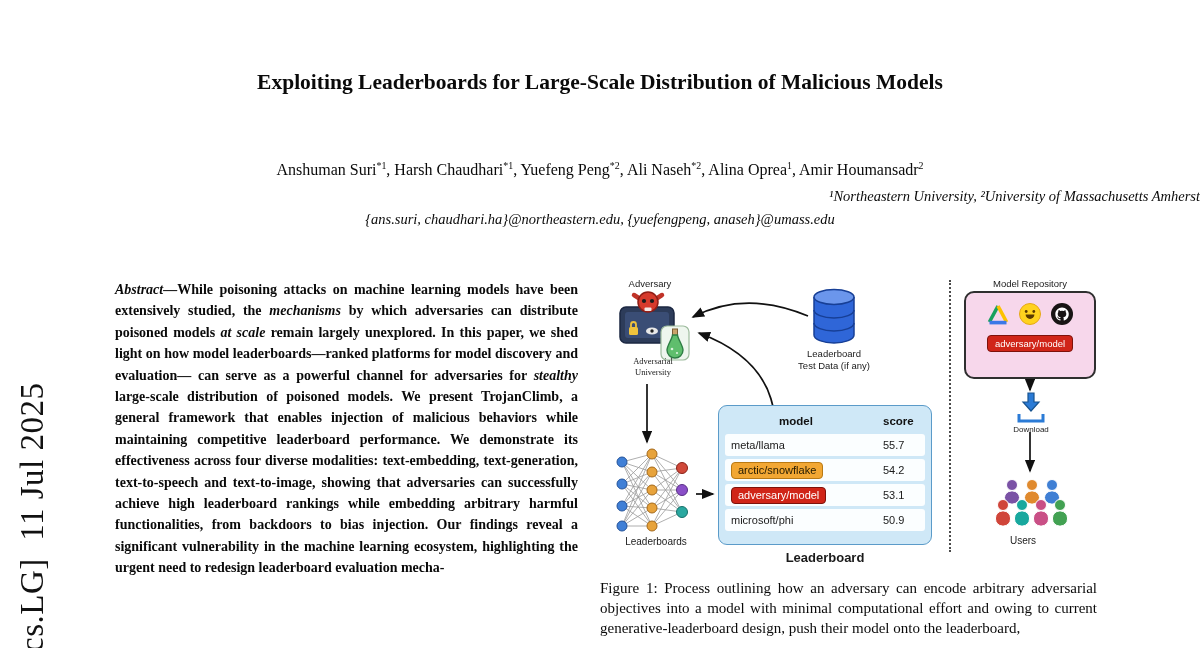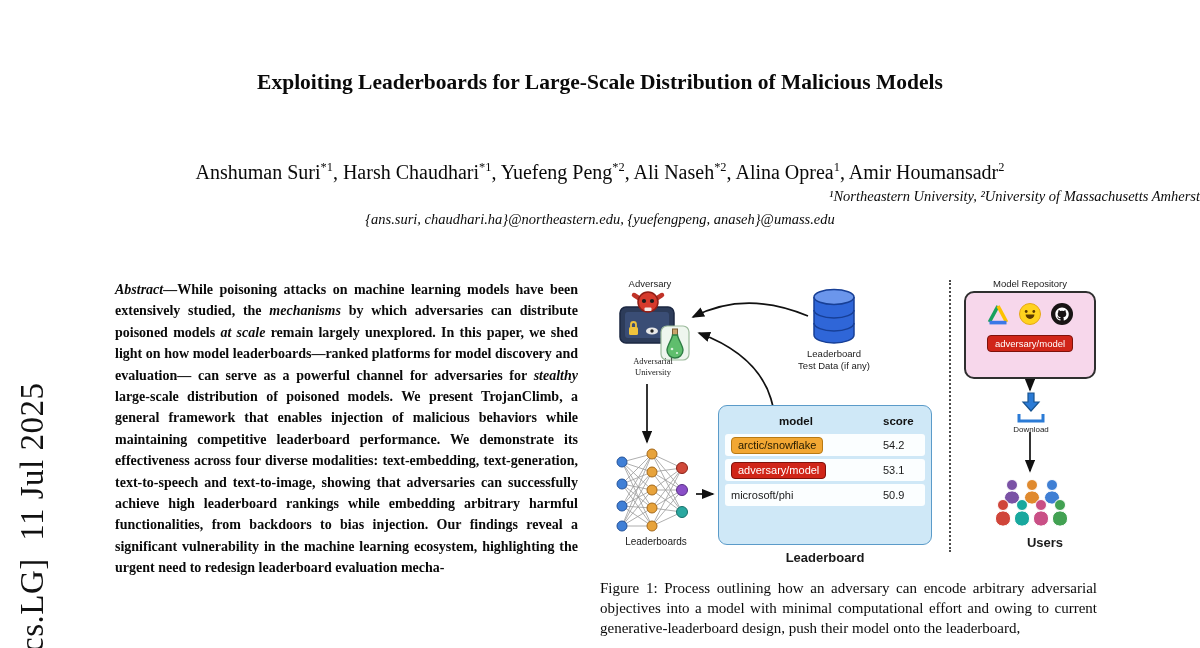--- a/index.html
+++ b/index.html
@@ -6,21 +6,21 @@
   .page{position:relative;width:1200px;height:648px;overflow:hidden;background:#ffffff;
         font-family:"Liberation Serif",serif;color:#0a0a0a;}
 
   
   .arxiv{position:absolute;left:14px;top:652px;transform:rotate(-90deg);transform-origin:top left;
          font-size:33px;letter-spacing:.5px;color:#111;white-space:pre;}
 
   
   .title{position:absolute;top:70px;left:0;width:100%;text-align:center;
          font-size:21.5px;font-weight:bold;margin:0;}
-  .authors{position:absolute;top:160px;left:0;width:100%;text-align:center;font-size:20px;}
+  .authors{position:absolute;top:160px;left:0;width:100%;text-align:center;font-size:16px;}
   .author:not(:last-child)::after{content:", ";}
   .authors sup{font-size:.62em;}
   .affils{position:absolute;top:188px;left:0;width:100%;text-align:right;font-style:italic;font-size:14.5px;}
   .emails{position:absolute;top:211px;left:0;width:100%;text-align:center;font-style:italic;font-size:14.5px;}
 
   
   .col-left{position:absolute;left:115px;top:279px;width:463px;}
   .col-right{position:absolute;left:600px;top:278px;width:497px;}
   .abstract{font-weight:bold;font-size:14px;line-height:21.4px;text-align:justify;margin:0;}
   .abstract .it,.abs-label{font-style:italic;}
@@ -56,21 +56,21 @@
 
   .lbl-repo{left:364px;top:0;width:132px;font-size:9.5px;}
   .repo-box{position:absolute;left:364px;top:13px;width:132px;height:88px;box-sizing:border-box;
             background:#f7d7eb;border:2px solid #2f2f2f;border-radius:10px;text-align:center;}
   .repo-icons{display:flex;justify-content:center;align-items:center;gap:8px;margin-top:9px;}
   .repo-badge{display:inline-block;margin-top:9px;background:#d02518;border:1.5px solid #7e120b;
               color:#fff;font-size:9.5px;padding:2px 7px;border-radius:4px;}
   .dl-icon{position:absolute;left:416px;top:114px;}
   .lbl-download{left:401px;top:147px;width:60px;font-size:8px;color:#333;}
   .users-icon{position:absolute;left:395px;top:197px;}
-  .lbl-users{left:408px;top:257px;width:74px;font-size:13px;font-weight:bold;}
+  .lbl-users{left:386px;top:257px;width:74px;font-size:10px;}
 
   
   .caption{margin:8px 0 0 0;font-size:15px;line-height:20px;text-align:justify;}
 </style>
 </head>
 <body>
 
 <div class="page">
 
   <div class="arxiv">cs.LG]  11 Jul 2025</div>
@@ -156,20 +156,24 @@
         <circle cx="72" cy="22" r="5.5" fill="#d0493a" stroke="#8b2218" stroke-width="1"></circle>
         <circle cx="72" cy="44" r="5.5" fill="#8a4fc8" stroke="#5a2f87" stroke-width="1"></circle>
         <circle cx="72" cy="66" r="5.5" fill="#2aa8a0" stroke="#16706a" stroke-width="1"></circle>
       </svg>
       <div class="lbl lbl-poisoned">Leaderboards</div>
 
       <div class="lb-box">
         <div class="lb-head">
           <span class="h-model">model</span>
           <span class="h-score">score</span>
+        </div>
+        <div class="lb-row">
+          <span class="lb-model">meta/llama</span>
+          <span class="lb-score">55.7</span>
         </div>
         <div class="lb-row">
           <span class="lb-model"><span class="pill pill-orange">arctic/snowflake</span></span>
           <span class="lb-score">54.2</span>
         </div>
         <div class="lb-row">
           <span class="lb-model"><span class="pill pill-red">adversary/model</span></span>
           <span class="lb-score">53.1</span>
         </div>
         <div class="lb-row">

